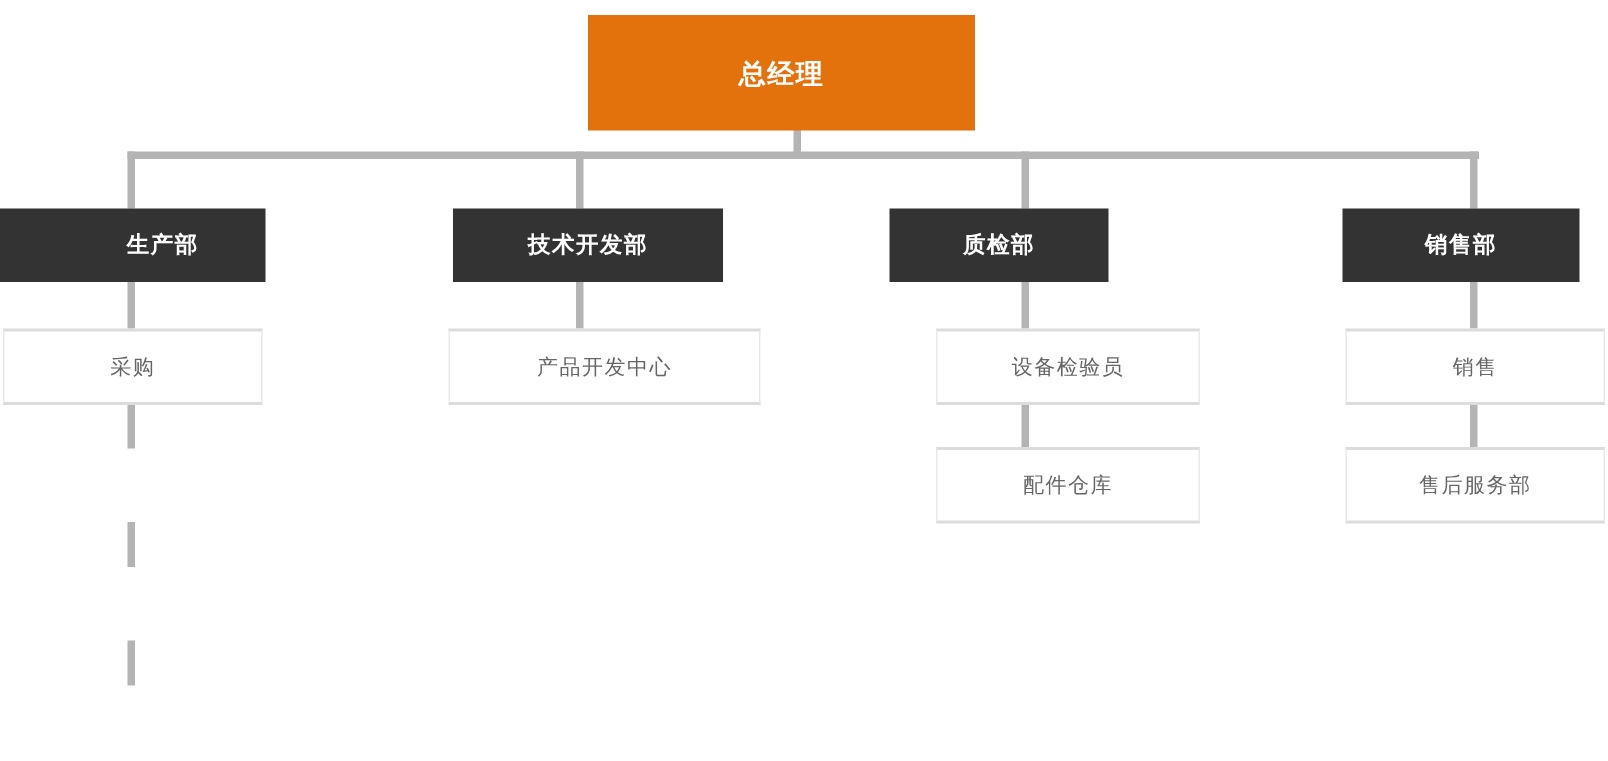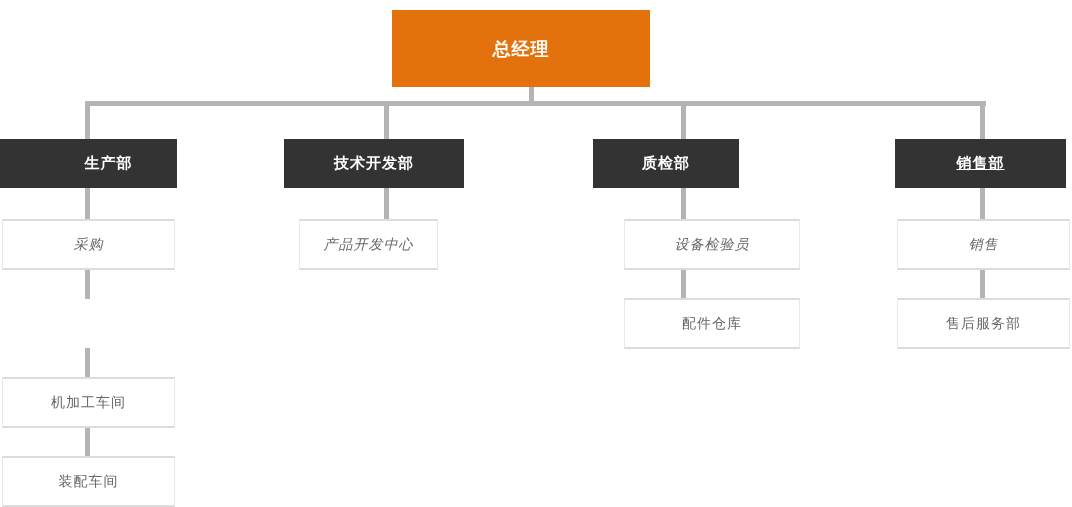--- a/index.html
+++ b/index.html
@@ -69,30 +69,30 @@
   .link-r0   { top: 187px; height: 33px; }
   .link-r1   { top: 269px; height: 30px; }
   .link-r2   { top: 348px; height: 30px; }
   .link-r3   { top: 427px; height: 30px; }
 
   
   .node-root { left: 392px; top: 0;     width: 258px; height: 77px; margin-top: 10px; }
 
   .dept      { top: 139px; height: 49px; }
   .dept-1    { left: 0;     width: 177px; padding-left: 40px; }
-  .dept-2    { left: 284px; width: 180px; }
+  .dept-2    { left: 302px; width: 180px; }
   .dept-3    { left: 593px; width: 146px; }
-  .dept-4    { left: 895px; width: 171px; text-decoration: underline; }
+  .dept-4    { left: 895px; width: 158px; }
 
   .leaf      { height: 51px; }
   .col1      { left: 2px;   width: 173px; }
-  .col2      { left: 299px; width: 139px; }
+  .col2      { left: 299px; width: 208px; }
   .col3      { left: 596px; width: 176px; margin-left: 28px; }
   .col4      { left: 897px; width: 173px; }
-  .row1      { top: 219px; font-style: italic; }
+  .row1      { top: 219px; }
   .row2      { top: 298px; }
   .row3      { top: 377px; }
   .row4      { top: 456px; }
 </style>
 </head>
 <body>
 
 <div class="canvas">
 
   <div class="conn stem"></div>
@@ -116,22 +116,20 @@
   <div class="conn link link-c4 link-r1"></div>
 
   <div class="node node-root">总经理</div>
 
   <div class="node node-dept dept dept-1">生产部</div>
   <div class="node node-dept dept dept-2">技术开发部</div>
   <div class="node node-dept dept dept-3">质检部</div>
   <div class="node node-dept dept dept-4">销售部</div>
 
   <div class="node node-leaf leaf col1 row1">采购</div>
-  <div class="node node-leaf leaf col1 row3">机加工车间</div>
-  <div class="node node-leaf leaf col1 row4">装配车间</div>
 
   <div class="node node-leaf leaf col2 row1">产品开发中心</div>
 
   <div class="node node-leaf leaf col3 row1">设备检验员</div>
   <div class="node node-leaf leaf col3 row2">配件仓库</div>
 
   <div class="node node-leaf leaf col4 row2">售后服务部</div>
   <div class="node node-leaf leaf col4 row1">销售</div>
 
 </div>

